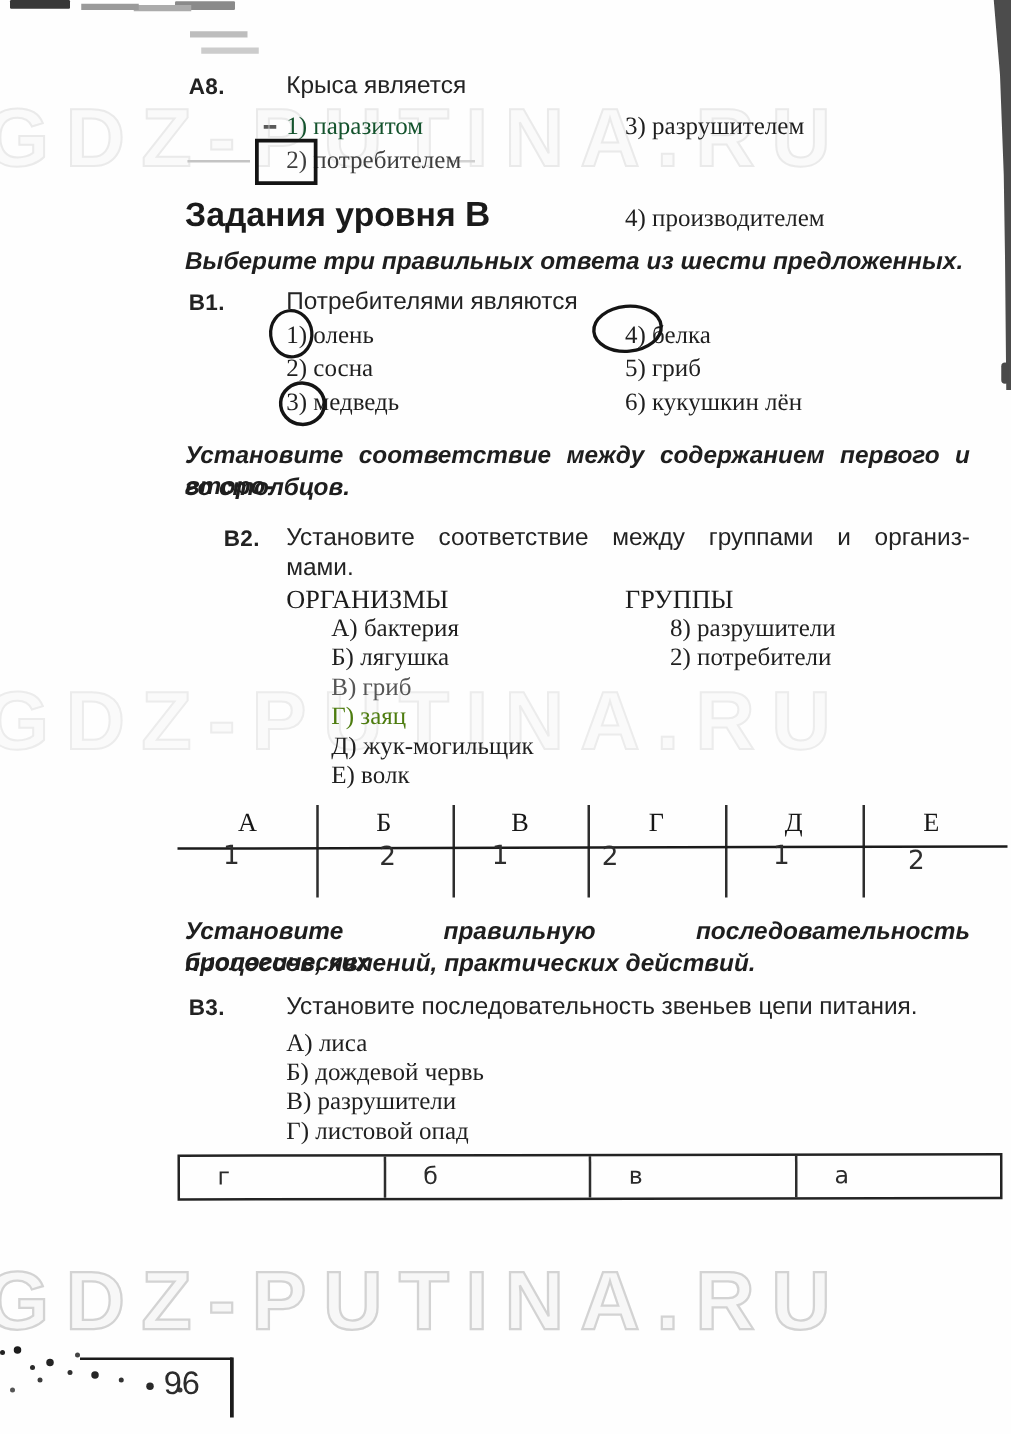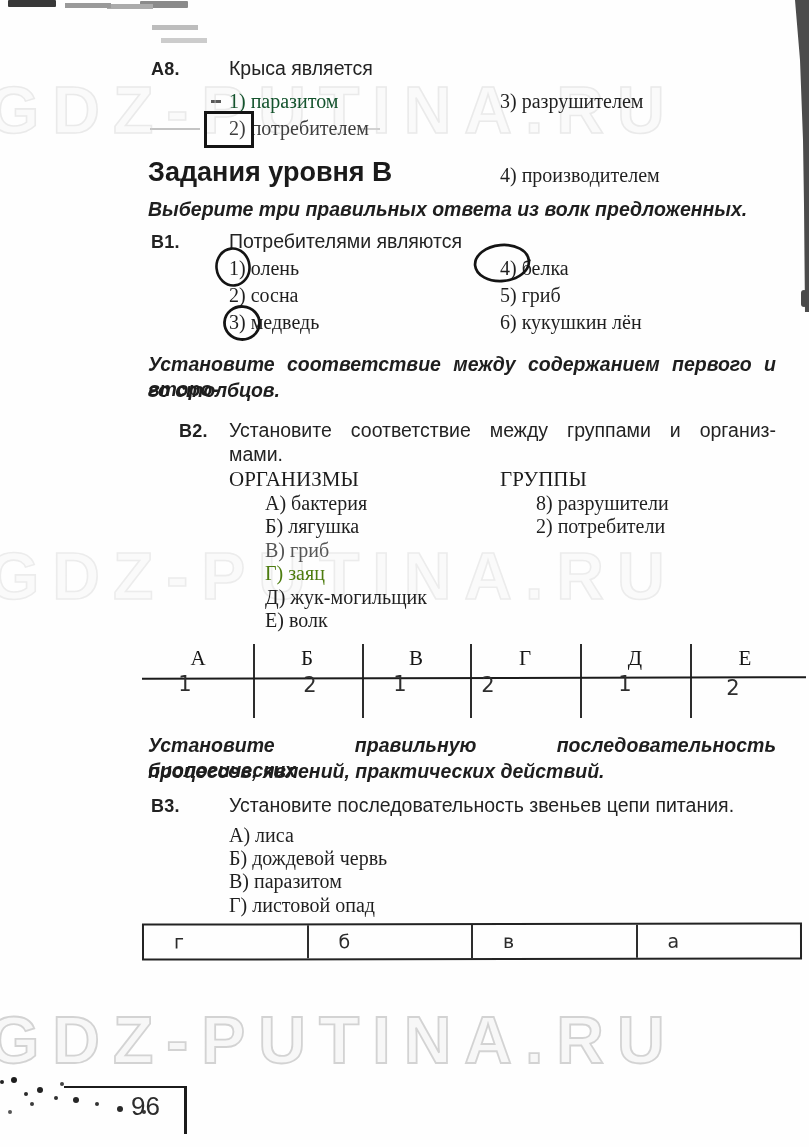--- a/index.html
+++ b/index.html
@@ -76,21 +76,21 @@
   <div class="abs opt" style="left:229px;top:115px;color:#3e3e3e;">2) потребителем</div>
   <div class="abs opt" style="left:500px;top:88px;">3) разрушителем</div>
   <div class="abs opt" style="left:500px;top:115px;margin-top:47px;">4) производителем</div>
   <div class="abs mark-box" style="left:204px;top:111px;width:50px;height:37px;"></div>
 
   <div class="abs heading" style="left:148px;top:156px;">
     <span>Задания уровня</span>
     <span class="big-letter">В</span>
   </div>
 
-  <div class="abs instr" style="left:148px;top:197px;width:625px;">Выберите три правильных ответа из волк предложенных.</div>
+  <div class="abs instr" style="left:148px;top:197px;width:625px;">Выберите три правильных ответа из шести предложенных.</div>
 
   <div class="abs q-label" style="left:151px;top:232px;">В1.</div>
   <div class="abs stem" style="left:229px;top:230px;">Потребителями являются</div>
   <div class="abs opt" style="left:229px;top:255px;">
     <div>1) олень</div>
     <div>2) сосна</div>
     <div>3) медведь</div>
   </div>
   <div class="abs opt" style="left:500px;top:255px;">
     <div>4) белка</div>
@@ -153,21 +153,21 @@
   <div class="abs hand" style="left:725px;top:676px;width:16px;">2</div>
 
   <div class="abs instr just" style="left:148px;top:733px;width:628px;">Установите правильную последовательность биологических</div>
   <div class="abs instr" style="left:148px;top:759px;">процессов, явлений, практических действий.</div>
 
   <div class="abs q-label" style="left:151px;top:796px;">В3.</div>
   <div class="abs stem" style="left:229px;top:794px;">Установите последовательность звеньев цепи питания.</div>
   <div class="abs list b3-list" style="left:229px;top:824px;">
     <div>А) лиса</div>
     <div>Б) дождевой червь</div>
-    <div>В) паразитом</div>
+    <div>В) разрушители</div>
     <div>Г) листовой опад</div>
   </div>
 
   <div class="abs b3-table" style="left:142px;top:923px;width:660px;height:37px;transform:rotate(-0.1deg);">
     <div class="b3-cell">
         <span>г</span>
       </div>
     <div class="b3-cell">
         <span>б</span>
       </div>

